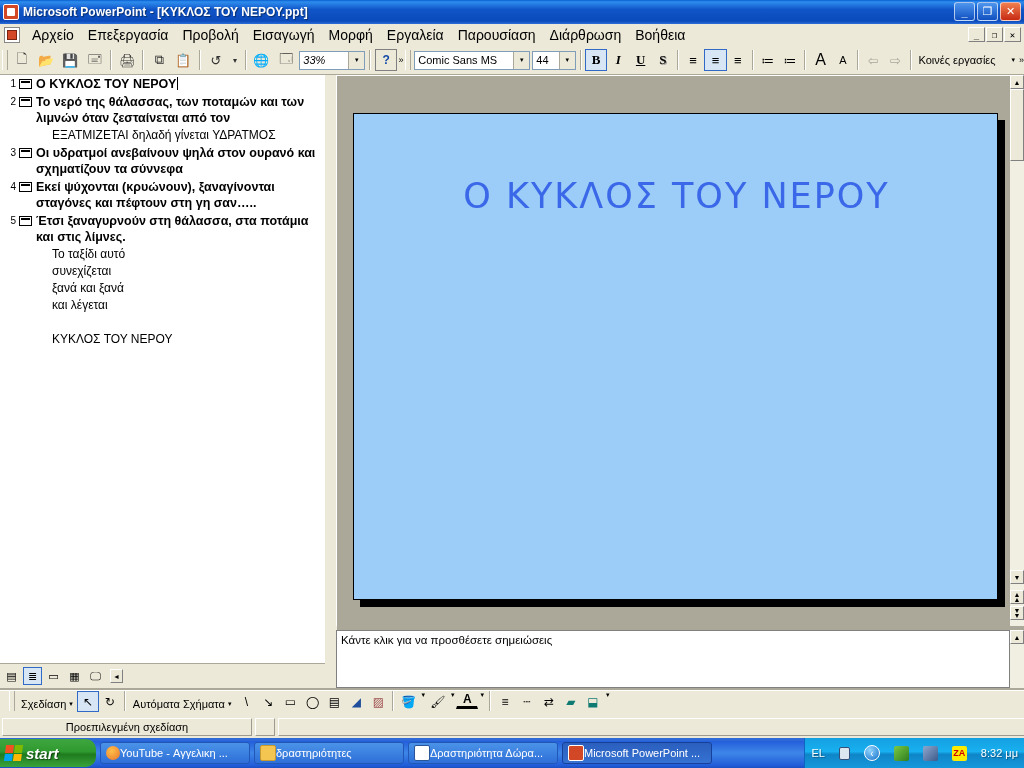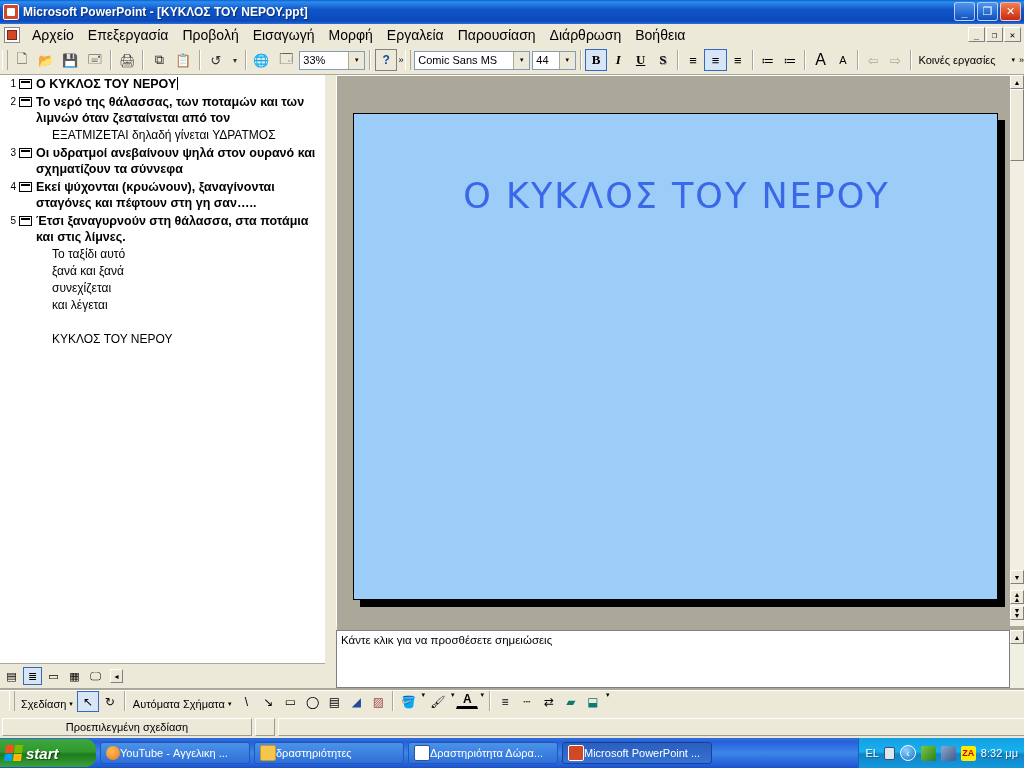--- a/index.html
+++ b/index.html
@@ -88,21 +88,21 @@
     height:19px;background:#fff;border:1px solid #7F9DB9;
     display:flex;align-items:center;box-sizing:border-box;
     font-size:11px;margin:0 1px;
   }
   .combo span.val{padding-left:3px;flex:1;white-space:nowrap;overflow:hidden;}
   .combo .arrow{
     width:15px;height:17px;background:#ECE9D8;
     border-left:1px solid #ACA899;
     display:flex;align-items:center;justify-content:center;font-size:7px;
   }
-  .zoomcombo{width:68px;}
+  .zoomcombo{width:68px;font-style:italic;}
   .fontcombo{width:120px;}
   .sizecombo{width:45px;}
   .fbtn{
     width:23px;height:22px;display:flex;align-items:center;justify-content:center;
     font-size:13px;box-sizing:border-box;border:1px solid transparent;
   }
   .fbtn.on{border:1px solid #316AC5;background:#D7E5F5;}
   .taskpane{font-size:11px;padding:0 4px;white-space:nowrap;display:flex;align-items:center;gap:16px;}
   .chev{font-size:9px;color:#000;display:flex;flex-direction:column;line-height:6px;align-items:center;}
 
@@ -247,21 +247,21 @@
     height:22px;min-width:150px;max-width:160px;margin-left:4px;
     background:linear-gradient(to bottom,#4A93E8,#2E6FD8);
     border:1px solid #2158B8;border-radius:3px;
     display:flex;align-items:center;padding:0 5px;
     color:#fff;font-size:11px;box-sizing:border-box;white-space:nowrap;overflow:hidden;
   }
   .tbtn-task.active{background:linear-gradient(to bottom,#2B5FBE,#3572D2);border-color:#16409A;}
   .tico{width:14px;height:14px;flex:none;border-radius:2px;}
   .tray{
     position:absolute;right:0;top:0;height:30px;
-    display:flex;align-items:center;gap:5px;padding:0 6px 0 6px;
+    display:flex;align-items:center;gap:14px;padding:0 6px 0 6px;
     background:linear-gradient(to bottom,#14A0E2 0%,#18B0F0 45%,#0E86C8 55%,#1598DC 100%);
     border-left:1px solid #1065C0;
   }
   .tray .tr-text{color:#fff;font-size:11px;text-shadow:1px 1px 1px rgba(0,0,0,.35);}
   .tray .tr-ico{width:15px;height:15px;border-radius:2px;}
   .hidebtn{
     width:16px;height:16px;border-radius:50%;
     background:radial-gradient(circle at 35% 30%,#8FD4FF,#1670C8);
     color:#fff;font-size:10px;display:flex;align-items:center;justify-content:center;
     border:1px solid #fff;box-sizing:border-box;
@@ -392,22 +392,22 @@
       <div class="ol-ico"></div>
       <div class="ol-title">Εκεί ψύχονται (κρυώνουν), ξαναγίνονται σταγόνες και πέφτουν στη γη σαν…..</div>
     </div>
 
     <div class="ol-row">
       <div class="ol-num">5</div>
       <div class="ol-ico"></div>
       <div class="ol-title">Έτσι ξαναγυρνούν στη θάλασσα, στα ποτάμια και στις λίμνες.</div>
     </div>
     <div class="ol-sub">Το ταξίδι αυτό</div>
+    <div class="ol-sub">συνεχίζεται</div>
     <div class="ol-sub">ξανά και ξανά</div>
-    <div class="ol-sub">συνεχίζεται</div>
     <div class="ol-sub">και λέγεται</div>
     <div class="ol-sub">&nbsp;</div>
     <div class="ol-sub">ΚΥΚΛΟΣ ΤΟΥ ΝΕΡΟΥ</div>
   </div>
   <div class="ol-scroll"></div>
 
   <div class="viewbar">
     <div class="vbtn">▤</div>
     <div class="vbtn on">≣</div>
     <div class="vbtn">▭</div>

